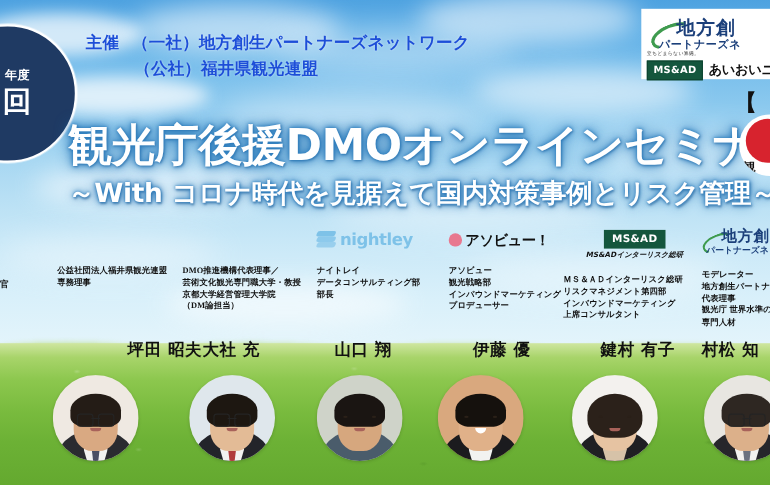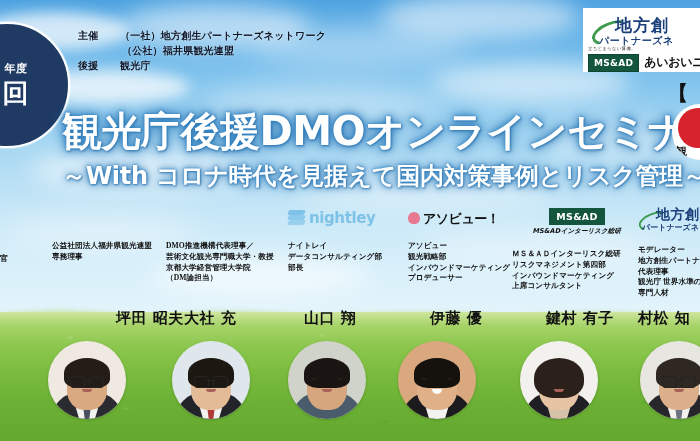--- a/index.html
+++ b/index.html
@@ -76,22 +76,22 @@
     display:flex;flex-direction:column;align-items:center;justify-content:center;
     text-align:center;
     line-height:1.05;
   }
   .badge .b-year{font-size:11px;font-weight:700;letter-spacing:.5px;margin-left:18px;}
   .badge .b-num{font-size:26px;font-weight:700;margin-top:6px;margin-left:18px;letter-spacing:1px;}
 
   
   .credits{
     position:absolute;left:78px;top:28px;
-    color:#0f172a;
-    font-size:10px;
+    color:#1d4ed8;
+    font-size:15px;
     font-weight:700;
     line-height:1.52;
     letter-spacing:.2px;
     text-shadow:0 0 2px rgba(255,255,255,.55);
     white-space:nowrap;
   }
   .credits .lbl{display:inline-block;min-width:42px;}
   .credits .ind{display:inline-block;width:44px;}
 
   
@@ -330,23 +330,20 @@
     <span class="b-num">回</span>
   </div>
 
   <div class="credits">
     <div>
       <span class="lbl">主催</span><span>（一社）地方創生パートナーズネットワーク</span>
     </div>
     <div>
       <span class="ind"></span><span>（公社）福井県観光連盟</span>
     </div>
-    <div>
-      <span class="lbl">後援</span><span>観光庁</span>
-    </div>
   </div>
 
   <div class="title">観光庁後援DMOオンラインセミナー</div>
   <div class="subtitle">～With コロナ時代を見据えて国内対策事例とリスク管理～</div>
 
   <div class="toplogo">
     <div class="cjp">
       <span class="swoosh"></span>
       <span class="t1">地方創</span>
       <span class="t2">パートナーズネ</span>

